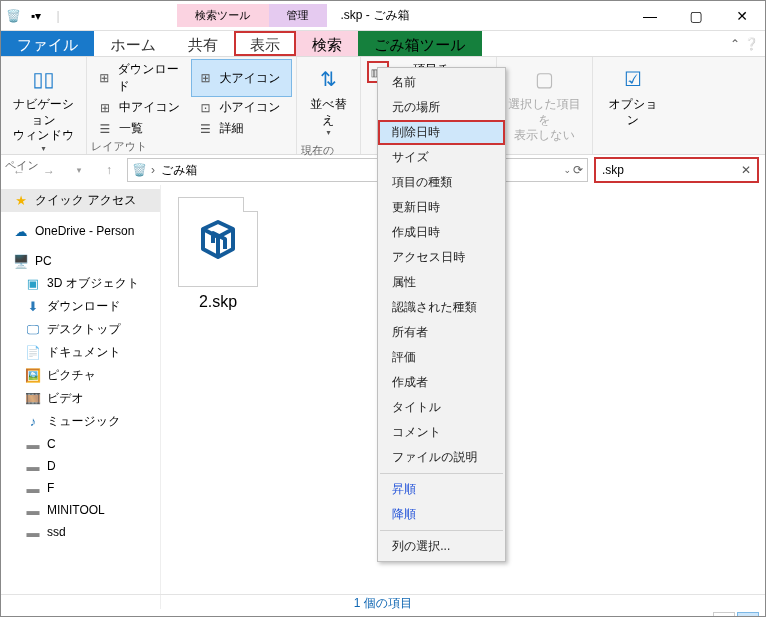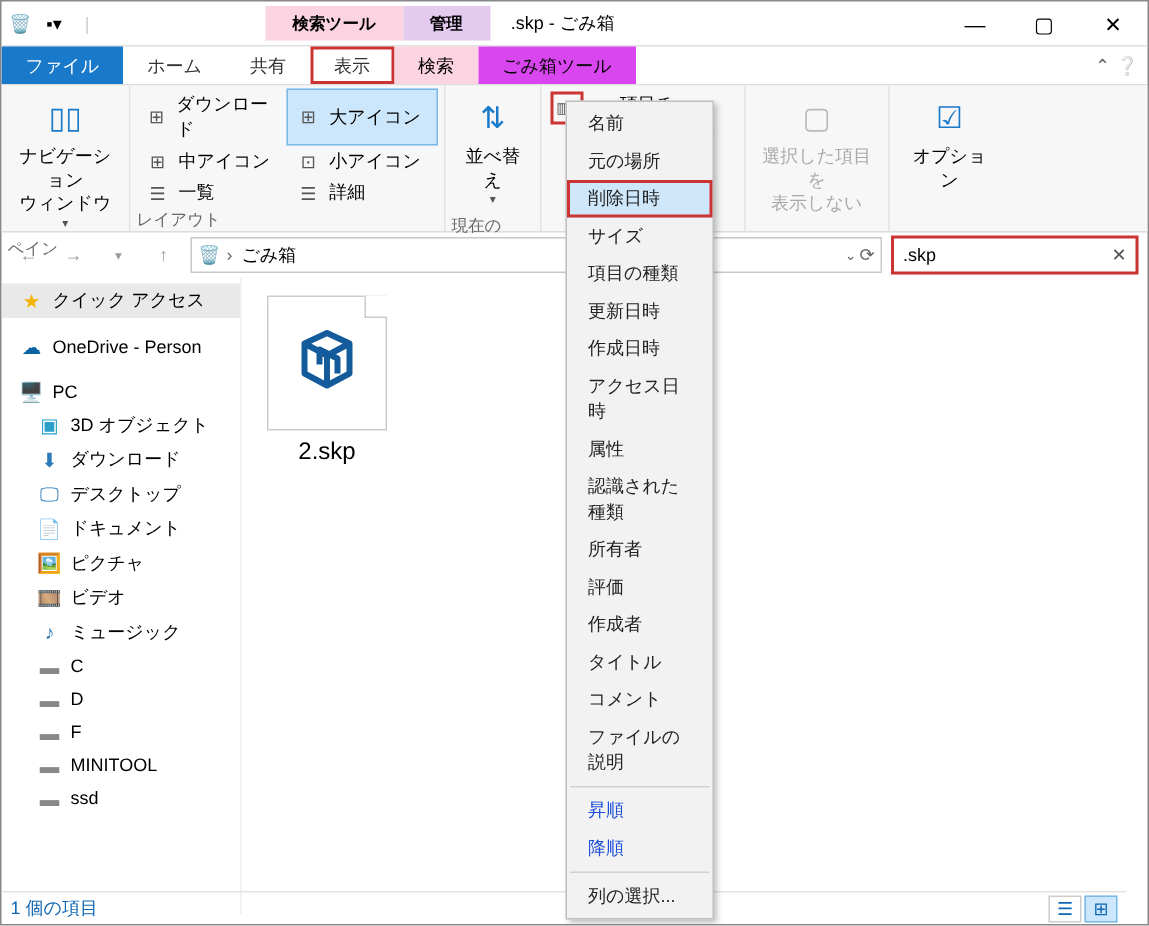--- a/index.html
+++ b/index.html
@@ -2,52 +2,52 @@
 <html><head>
 <meta charset="utf-8">
 <style>
 * { margin: 0; padding: 0; box-sizing: border-box; font-family: "Meiryo UI", "Yu Gothic UI", sans-serif; font-size: 12px; }
 body { background: #fff; width: 766px; height: 617px; overflow: hidden; border: 1px solid #888; position: relative; }
 
 
 .titlebar { height: 30px; display: flex; align-items: center; border-bottom: 1px solid #e0e0e0; }
 .titlebar .qa { display: flex; align-items: center; padding-left: 4px; gap: 4px; }
 .titlebar .qa .icon { width: 18px; height: 18px; display: flex; align-items: center; justify-content: center; }
-.titlebar .context-tabs { display: flex; margin-left: 110px; font-weight: bold; }
+.titlebar .context-tabs { display: flex; margin-left: 110px; }
 .titlebar .context-tab { padding: 4px 18px; font-size: 11px; }
 .titlebar .wintitle { margin-left: 14px; font-size: 12px; }
 .titlebar .wincontrols { margin-left: auto; display: flex; }
 .titlebar .wincontrols div { width: 46px; height: 30px; display: flex; align-items: center; justify-content: center; font-size: 14px; }
 
 
 .tabrow { height: 26px; display: flex; align-items: stretch; border-bottom: 1px solid #ddd; }
-.tabrow .tab { padding: 5px 16px 3px; font-size: 12px; color: #333; cursor: default; }
+.tabrow .tab { padding: 5px 16px 3px; font-size: 15px; color: #333; cursor: default; }
 .tabrow .tab.file { background: #1979ca; color: #fff; }
 .tabrow .tab.active { border: 2px solid #c33; padding: 3px 14px 1px; }
 .tabrow .tab.tool1 { background: #fbd3e1; color: #000; }
-.tabrow .tab.tool2 { background: #d946ef; color: #000; }
+.tabrow .tab.tool2 { background: #15803d; color: #000; }
 .tabrow .helparea { margin-left: auto; display: flex; align-items: center; padding-right: 6px; gap: 4px; }
 
 
 .ribbon { height: 98px; background: #f7f7f7; border-bottom: 1px solid #ddd; display: flex; position: relative; }
 .group { border-right: 1px solid #e3e3e3; display: flex; flex-direction: column; padding: 2px 4px 0; }
 .group .body { flex: 1; display: flex; align-items: flex-start; }
 .group .label { text-align: left; color: #666; font-size: 11px; padding-bottom: 2px; }
 .bigbtn { display: flex; flex-direction: column; align-items: center; padding: 4px 6px; text-align: center; font-size: 11px; line-height: 1.3; }
 .bigbtn .ico { width: 32px; height: 32px; display: flex; align-items: center; justify-content: center; font-size: 20px; color: #1979ca; margin-bottom: 2px; }
 .smallrow { padding: 2px 6px; display: flex; align-items: center; gap: 6px; font-size: 11px; }
 .smallrow .ico { width: 16px; height: 16px; display: flex; align-items: center; justify-content: center; color: #555; }
 .layout-large { background: #cce6fb; border: 1px solid #7cb8e6; }
 .checkbox-row { display: flex; align-items: center; gap: 6px; padding: 2px 8px; font-size: 11px; }
 .checkbox-row .cb { width: 13px; height: 13px; border: 1px solid #777; }
 
 .sortby-dd { border: 2px solid #c33; position: absolute; top: 4px; left: 366px; width: 22px; height: 22px; display:flex; align-items:center; justify-content:center; }
 
 
-.dropdown { position: absolute; top: 66px; left: 376px; width: 99px; background: #f2f2f2; border: 1px solid #bfbfbf; box-shadow: 2px 2px 4px rgba(0,0,0,0.25); z-index: 100; padding: 2px 0; }
+.dropdown { position: absolute; top: 66px; left: 376px; width: 129px; background: #f2f2f2; border: 1px solid #bfbfbf; box-shadow: 2px 2px 4px rgba(0,0,0,0.25); z-index: 100; padding: 2px 0; }
 .dropdown .item { padding: 4px 14px; font-size: 12px; color: #222; }
 .dropdown .item.hl { background: #cfe7fa; border: 2px solid #c33; padding: 2px 12px; position: relative; }
 .dropdown .sep { height: 1px; background: #d0d0d0; margin: 3px 2px; }
 .dropdown .item.disabled { color: #1d4ed8; }
 
 
 .addrrow { height: 30px; display: flex; align-items: center; gap: 6px; padding: 2px 6px; }
 .navbtn { width: 24px; height: 24px; display: flex; align-items: center; justify-content: center; color: #999; }
 .addressbar { flex: 1; height: 24px; border: 1px solid #c8c8c8; display: flex; align-items: center; padding: 0 4px; gap: 4px; font-size: 12px; }
 .addressbar .crumb { padding: 0 2px; }
@@ -64,21 +64,21 @@
 .sidebar .node .ico { width: 16px; height: 16px; display: flex; align-items: center; justify-content: center; font-size: 13px; }
 .sidebar .sect { margin-bottom: 8px; }
 
 .filearea { flex: 1; padding: 12px; }
 .fileitem { display: flex; flex-direction: column; align-items: center; width: 90px; }
 .fileicon { width: 80px; height: 90px; border: 1px solid #ccc; display: flex; align-items: center; justify-content: center; position: relative; background:#fff; }
 .fileicon::before { content:""; position:absolute; top:-1px; right:-1px; width:14px; height:14px; background:#fff; border-left:1px solid #ccc; border-bottom:1px solid #ccc; }
 .fileitem .fname { margin-top: 6px; font-size: 16px; }
 
 
-.statusbar { position: absolute; bottom: 0; left: 0; right: 14px; height: 22px; border-top: 1px solid #e3e3e3; display: flex; align-items: center; padding: 0 6px; font-size: 11px; color: #1067b3; }
+.statusbar { position: absolute; bottom: 0; left: 0; right: 0; height: 22px; border-top: 1px solid #e3e3e3; display: flex; align-items: center; padding: 0 6px; font-size: 11px; color: #1067b3; flex-direction: column; }
 .statusbar .viewbtns { margin-left: auto; display: flex; gap: 2px; }
 .statusbar .viewbtns div { width: 22px; height: 18px; border: 1px solid #ccc; display:flex; align-items:center; justify-content:center; }
 .statusbar .viewbtns div.on { background: #cce6fb; border-color:#7cb8e6; }
 </style>
 </head>
 <body>
 
 <div class="titlebar">
   <div class="qa">
     <div class="icon">🗑️</div>

